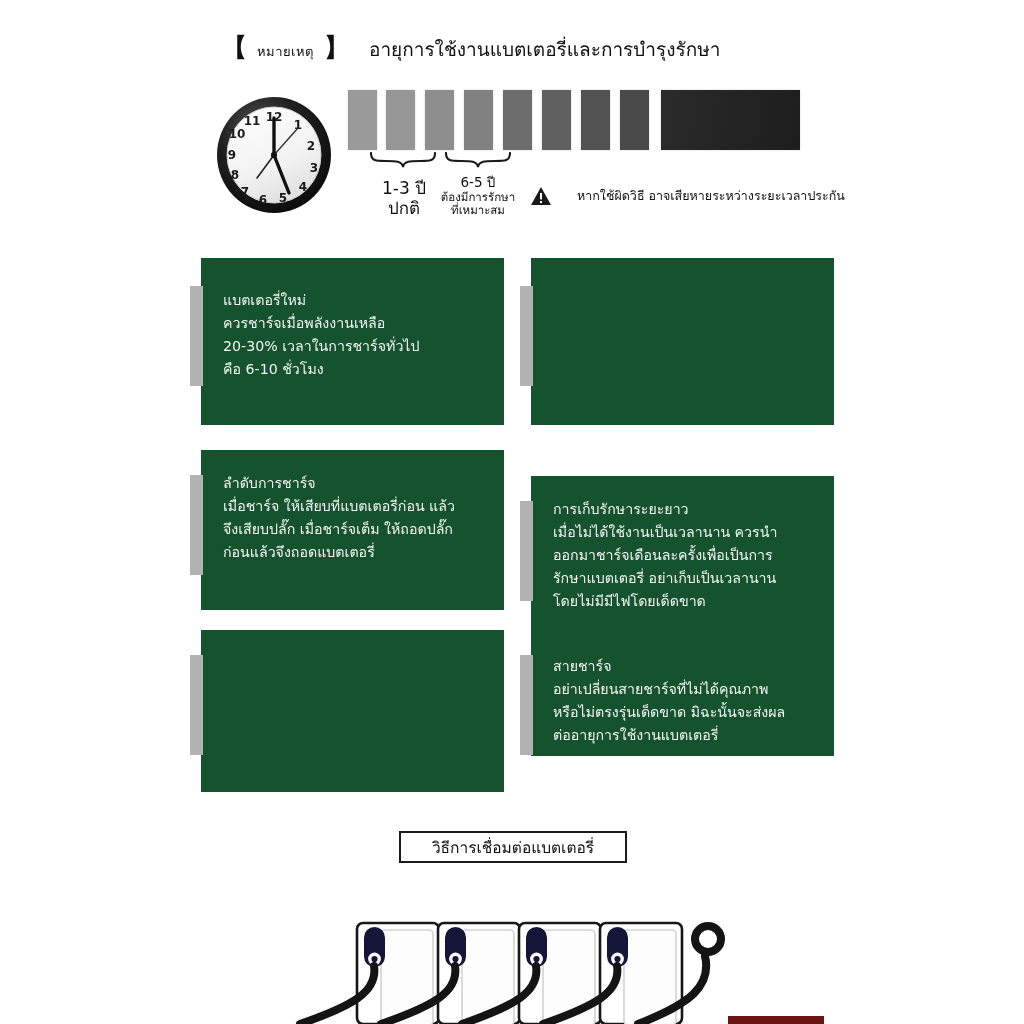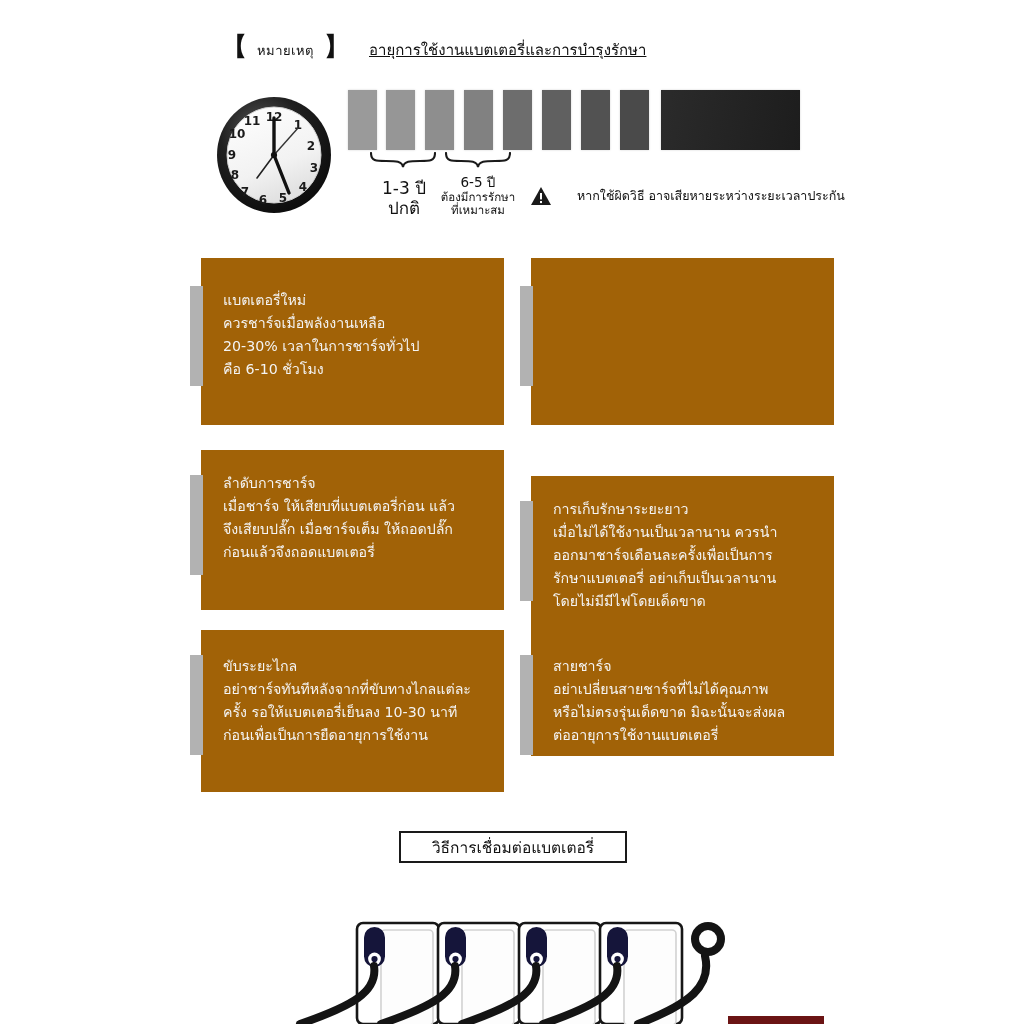--- a/index.html
+++ b/index.html
@@ -31,24 +31,23 @@
     font-weight: 700;
     line-height: 1;
     color: #111;
   }
   .title-tag {
     font-size: 13px;
     letter-spacing: 0.5px;
     color: #111;
   }
   .title-main {
-    font-size: 15px;
+    font-size: 19px;
     margin-left: 10px;
     color: #111;
-    text-decoration: underline;
   }
 
   
   .clock-wrap {
     position: absolute;
     left: 210px;
     top: 92px;
     width: 128px;
     height: 126px;
   }
@@ -101,21 +100,21 @@
     white-space: nowrap;
   }
   .warning-text {
     font-size: 12.5px;
     color: #111;
   }
 
   
   .panel {
     position: absolute;
-    background: #a16207;
+    background: #14532d;
     color: #f2f2f2;
   }
   .panel-tab {
     position: absolute;
     left: -11px;
     width: 13px;
     background: #b2b2b2;
   }
   .panel-text {
     position: absolute;
@@ -266,24 +265,20 @@
   <div class="panel-tab" style="top:25px; height:100px;"></div>
   <div class="panel-text" style="top:22px;">การเก็บรักษาระยะยาว
 เมื่อไม่ได้ใช้งานเป็นเวลานาน ควรนำ
 ออกมาชาร์จเดือนละครั้งเพื่อเป็นการ
 รักษาแบตเตอรี่ อย่าเก็บเป็นเวลานาน
 โดยไม่มีมีไฟโดยเด็ดขาด</div>
 </div>
 
 <div class="panel" style="left:201px; top:630px; width:303px; height:162px;">
   <div class="panel-tab" style="top:25px; height:100px;"></div>
-  <div class="panel-text" style="top:25px;">ขับระยะไกล
-อย่าชาร์จทันทีหลังจากที่ขับทางไกลแต่ละ
-ครั้ง รอให้แบตเตอรี่เย็นลง 10-30 นาที
-ก่อนเพื่อเป็นการยืดอายุการใช้งาน</div>
 </div>
 
 <div class="panel" style="left:531px; top:630px; width:303px; height:126px;text-decoration:underline;">
   <div class="panel-tab" style="top:25px; height:100px;"></div>
   <div class="panel-text" style="top:25px;">สายชาร์จ
 อย่าเปลี่ยนสายชาร์จที่ไม่ได้คุณภาพ
 หรือไม่ตรงรุ่นเด็ดขาด มิฉะนั้นจะส่งผล
 ต่ออายุการใช้งานแบตเตอรี่</div>
 </div>
 

